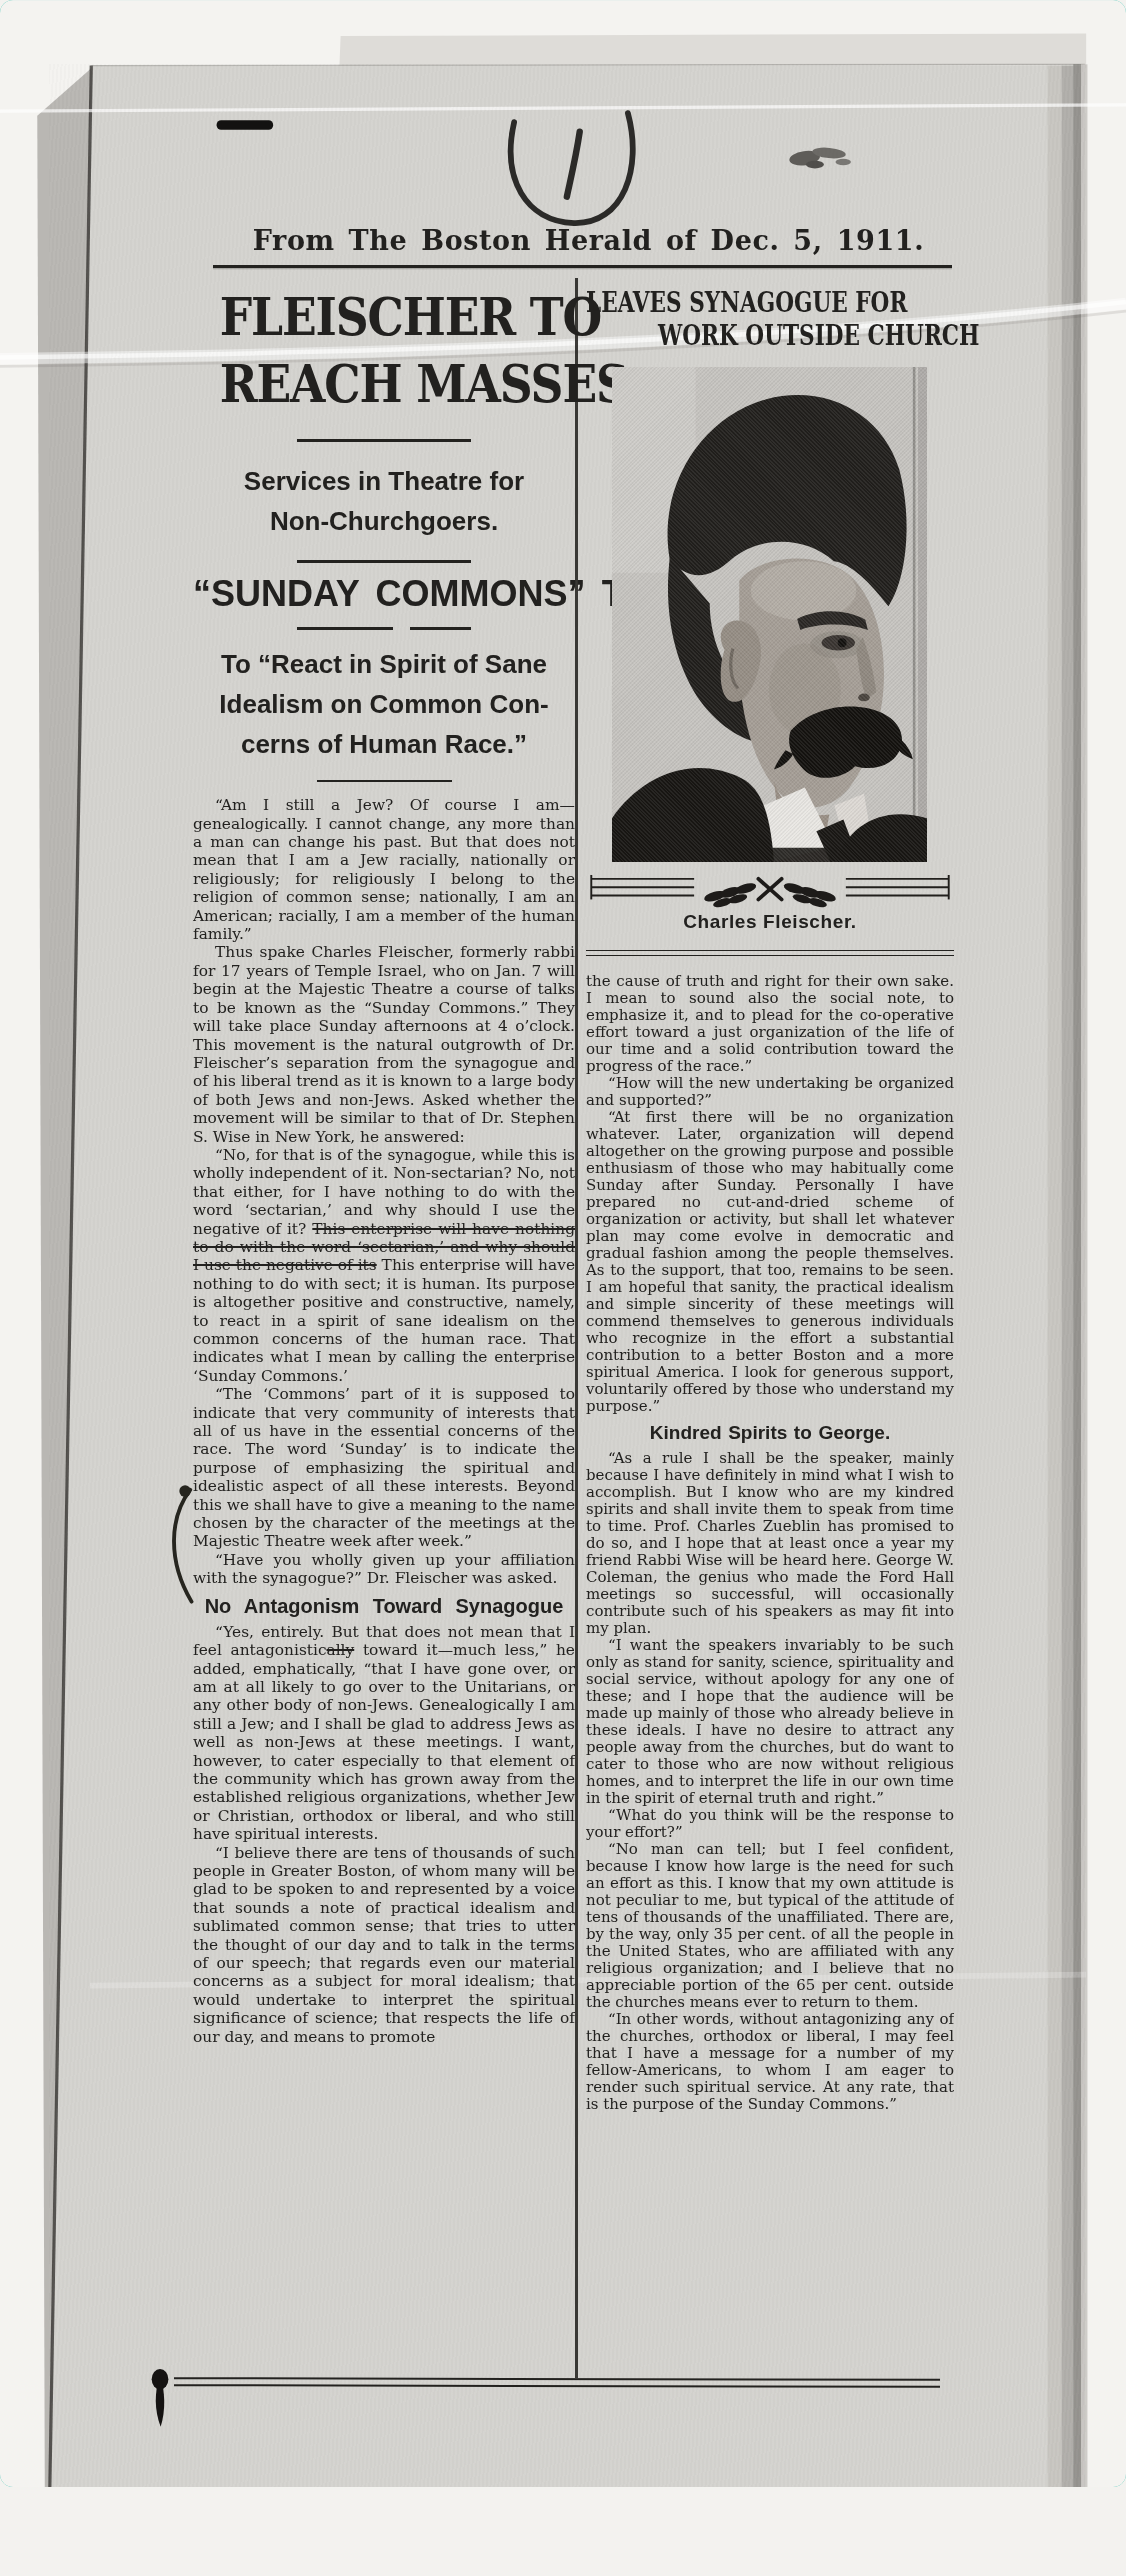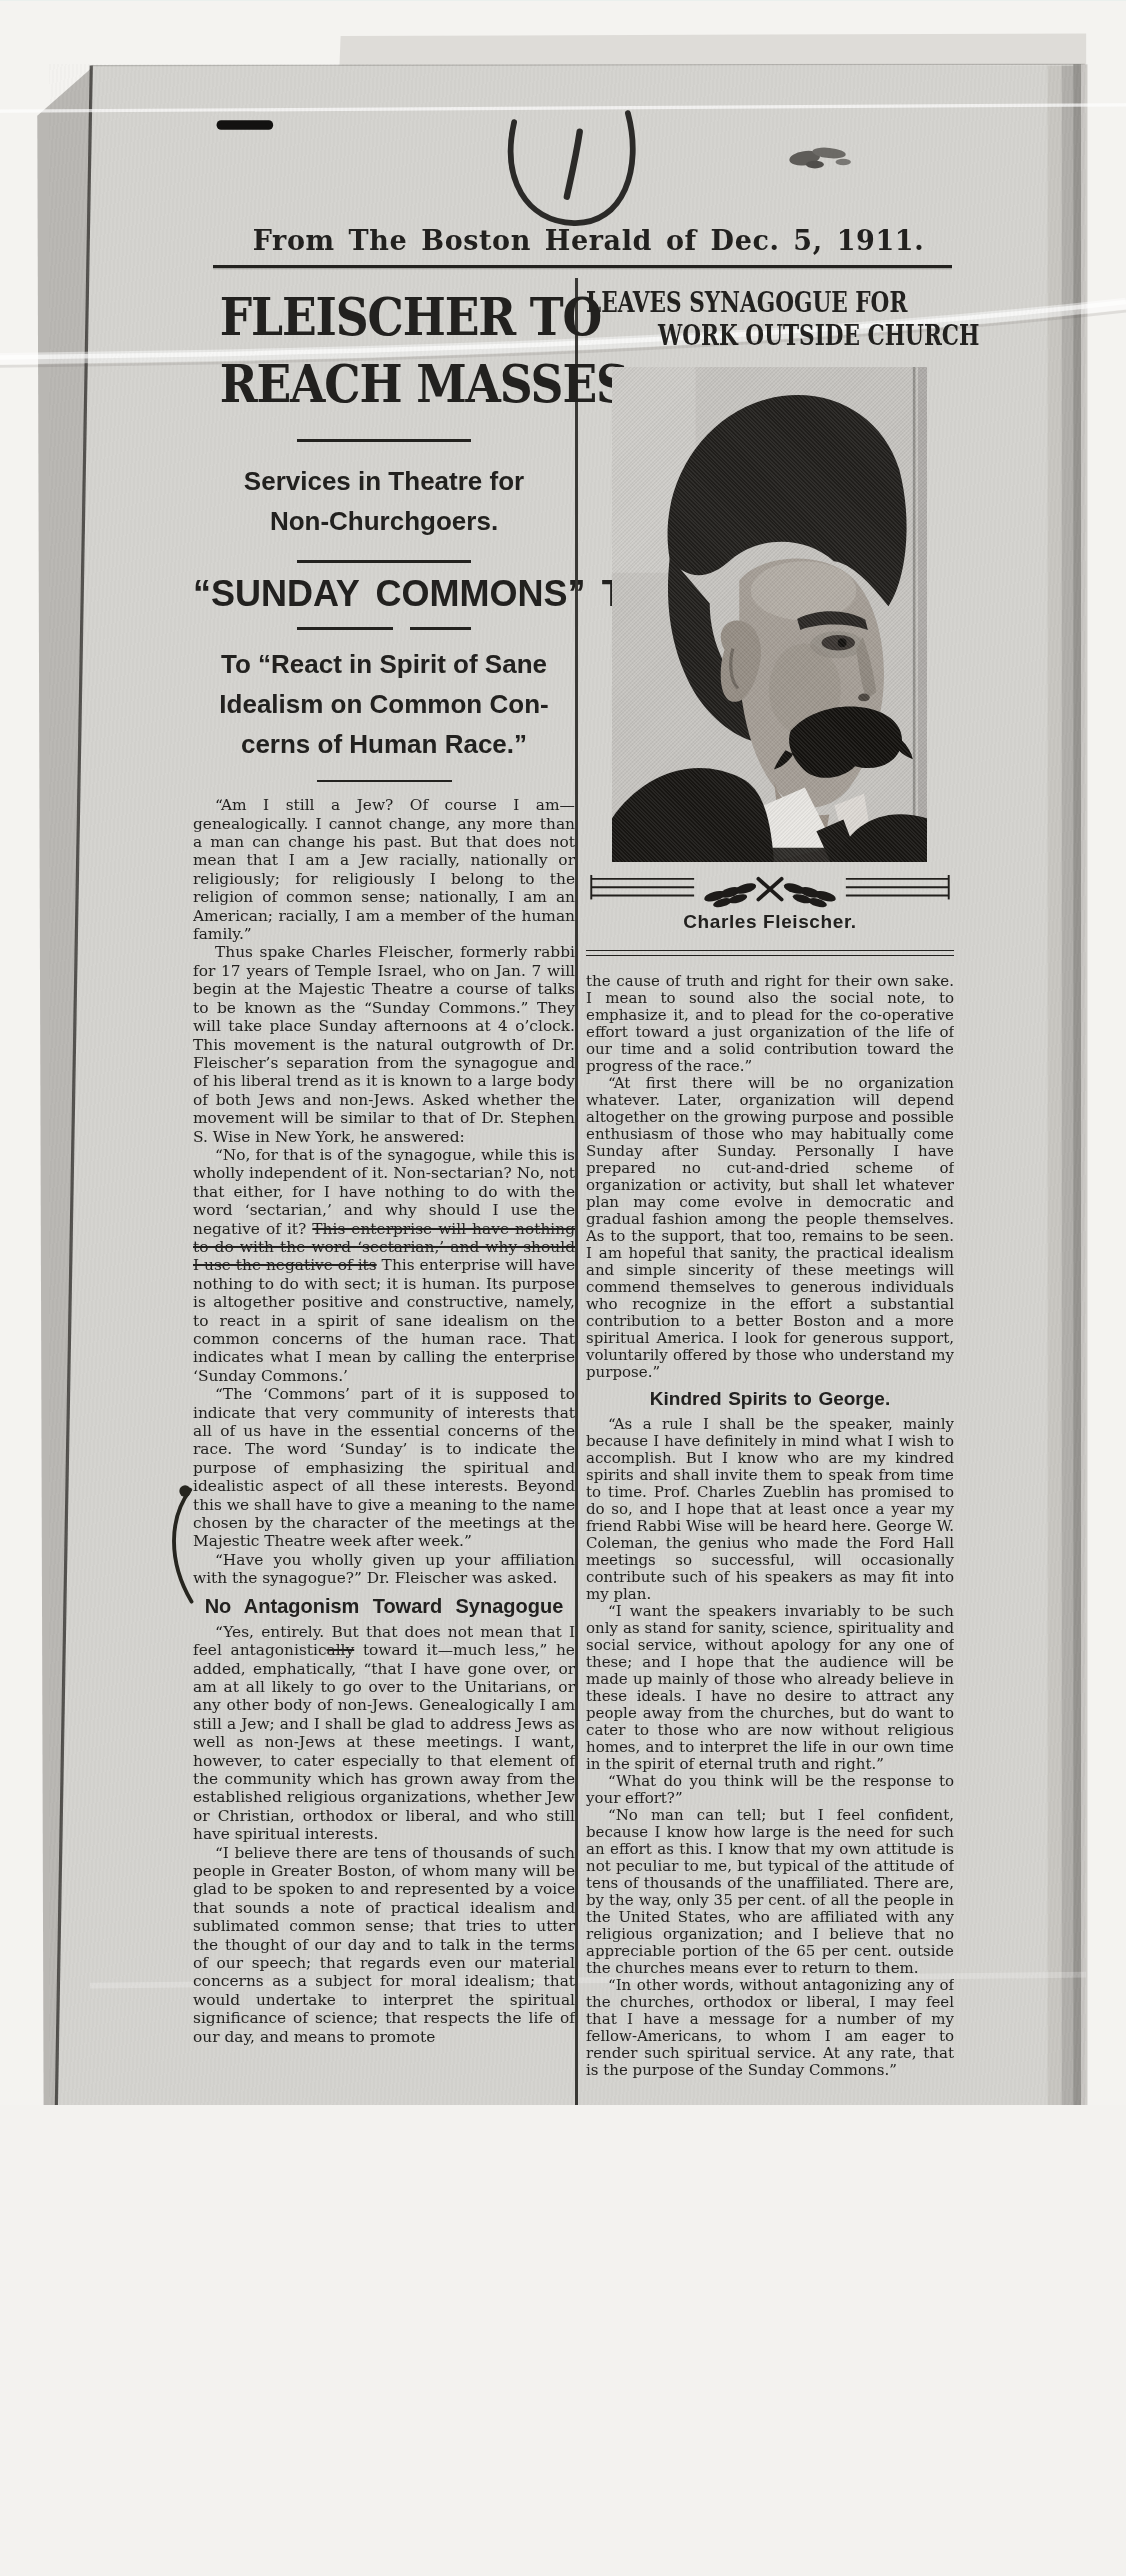--- a/index.html
+++ b/index.html
@@ -1,17 +1,17 @@
 <!DOCTYPE html>
 <html style="font-size:10.3px"><head>
 <meta charset="utf-8">
 <style>
   html,body{margin:0;padding:0;background:#f3f2ef;}
-  .stage{position:relative;width:1126px;height:2105px;background:#14b8a6;overflow:hidden;
-         font-family:"DejaVu Serif", serif;color:#22211f;}
+  .stage{position:relative;width:1126px;height:2487px;background:#14b8a6;overflow:hidden;
+         font-family:"DejaVu Serif", serif;color:#22211f;border-radius:13px;}
   .artifacts{position:absolute;left:0;top:0;width:1126px;height:2576px;}
   .handmark{position:absolute;left:0;top:0;width:1126px;height:2576px;pointer-events:none;}
 
   
   .grain{position:absolute;left:49px;top:64px;width:1037px;height:2482px;
          background-image:repeating-linear-gradient(94deg,rgba(0,0,0,0.015) 0 1.9px,rgba(255,255,255,0.015) 1.9px 3.9px);
          pointer-events:none;}
 
   .src-line{position:absolute;left:161px;top:225px;width:855px;text-align:center;
             font-size:27px;font-weight:bold;letter-spacing:0.6px;word-spacing:3.9px;}
@@ -228,20 +228,21 @@
             <line x1="304" y1="20" x2="268" y2="52"></line>
         </g>
       </svg>
 
       <figcaption class="photo-caption">Charles Fleischer.</figcaption>
     </figure>
 
     <div class="dbl-rule"></div>
     <div class="body body-right" id="right-body">
         <p class="para noindent"><span>the cause of truth and right for their own sake.  I mean to sound also the social note, to emphasize it, and to plead for the co-operative effort toward a just organization of the life of our time and a solid contribution toward the progress of the race.”</span></p>
+        <p class="para"><span>“How will the new undertaking be organized and supported?”</span></p>
         <p class="para"><span>“At first there will be no organization whatever.  Later, organization will depend altogether on the growing purpose and possible enthusiasm of those who may habitually come Sunday after Sunday.  Personally I have prepared no cut-and-dried scheme of organization or activity, but shall let whatever plan may come evolve in democratic and gradual fashion among the people themselves. As to the support, that too, remains to be seen.  I am hopeful that sanity, the practical idealism and simple sincerity of these meetings will commend themselves to generous individuals who recognize in the effort a substantial contribution to a better Boston and a more spiritual America.  I look for generous support, voluntarily offered by those who understand my purpose.”</span></p>
         <h4 class="crosshead center">Kindred Spirits to George.</h4>
         <p class="para"><span>“As a rule I shall be the speaker, mainly because I have definitely in mind what I wish to accomplish.  But I know who are my kindred spirits and shall invite them to speak from time to time. Prof. Charles Zueblin has promised to do so, and I hope that at least once a year my friend Rabbi Wise will be heard here.  George W. Coleman, the genius who made the Ford Hall meetings so successful, will occasionally contribute such of his speakers as may fit into my plan.</span></p>
         <p class="para"><span>“I want the speakers invariably to be such only as stand for sanity, science, spirituality and social service, without apology for any one of these; and I hope that the audience will be made up mainly of those who already believe in these ideals.  I have no desire to attract any people away from the churches, but do want to cater to those who are now without religious homes, and to interpret the life in our own time in the spirit of eternal truth and right.”</span></p>
         <p class="para"><span>“What do you think will be the response to your effort?”</span></p>
         <p class="para"><span>“No man can tell; but I feel confident, because I know how large is the need for such an effort as this.  I know that my own attitude is not peculiar to me, but typical of the attitude of tens of thousands of the unaffiliated.  There are, by the way, only 35 per cent. of all the people in the United States, who are affiliated with any religious organization; and I believe that no appreciable portion of the 65 per cent. outside the churches means ever to return to them.</span></p>
         <p class="para"><span>“In other words, without antagonizing any of the churches, orthodox or liberal, I may feel that I have a message for a number of my fellow-Americans, to whom I am eager to render such spiritual service.  At any rate, that is the purpose of the Sunday Commons.”</span></p>
       </div>
   </section>
 

